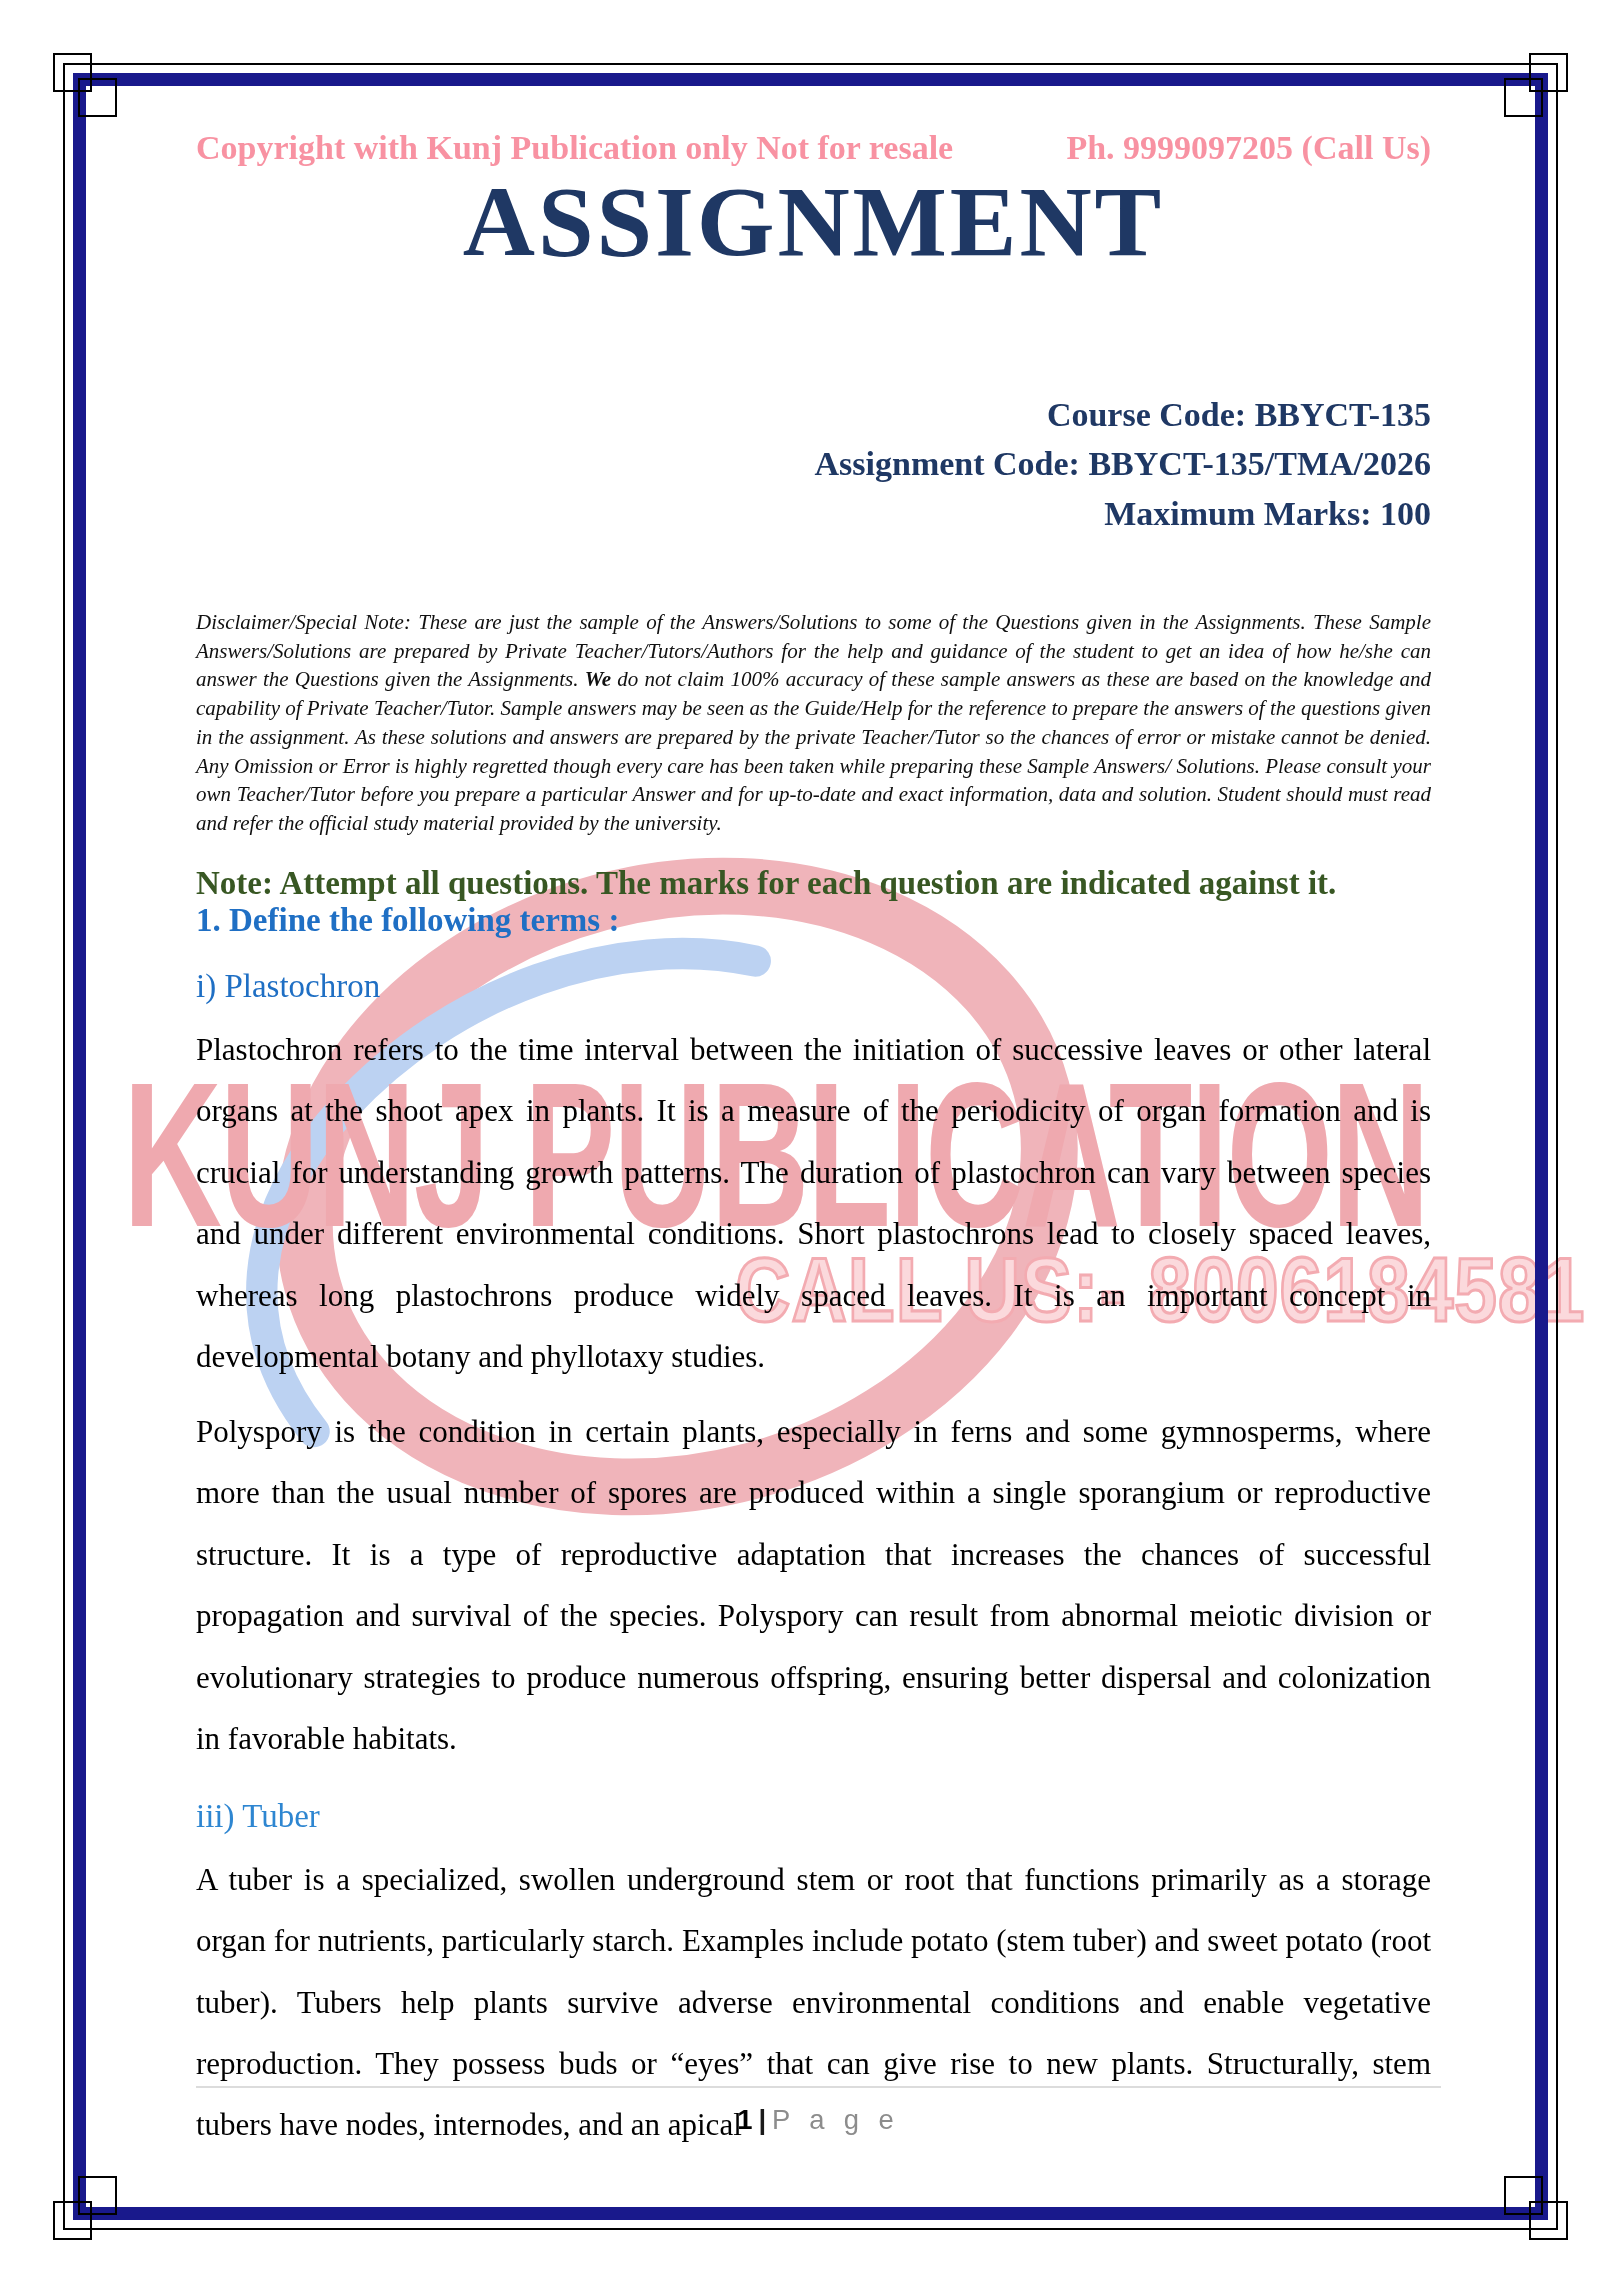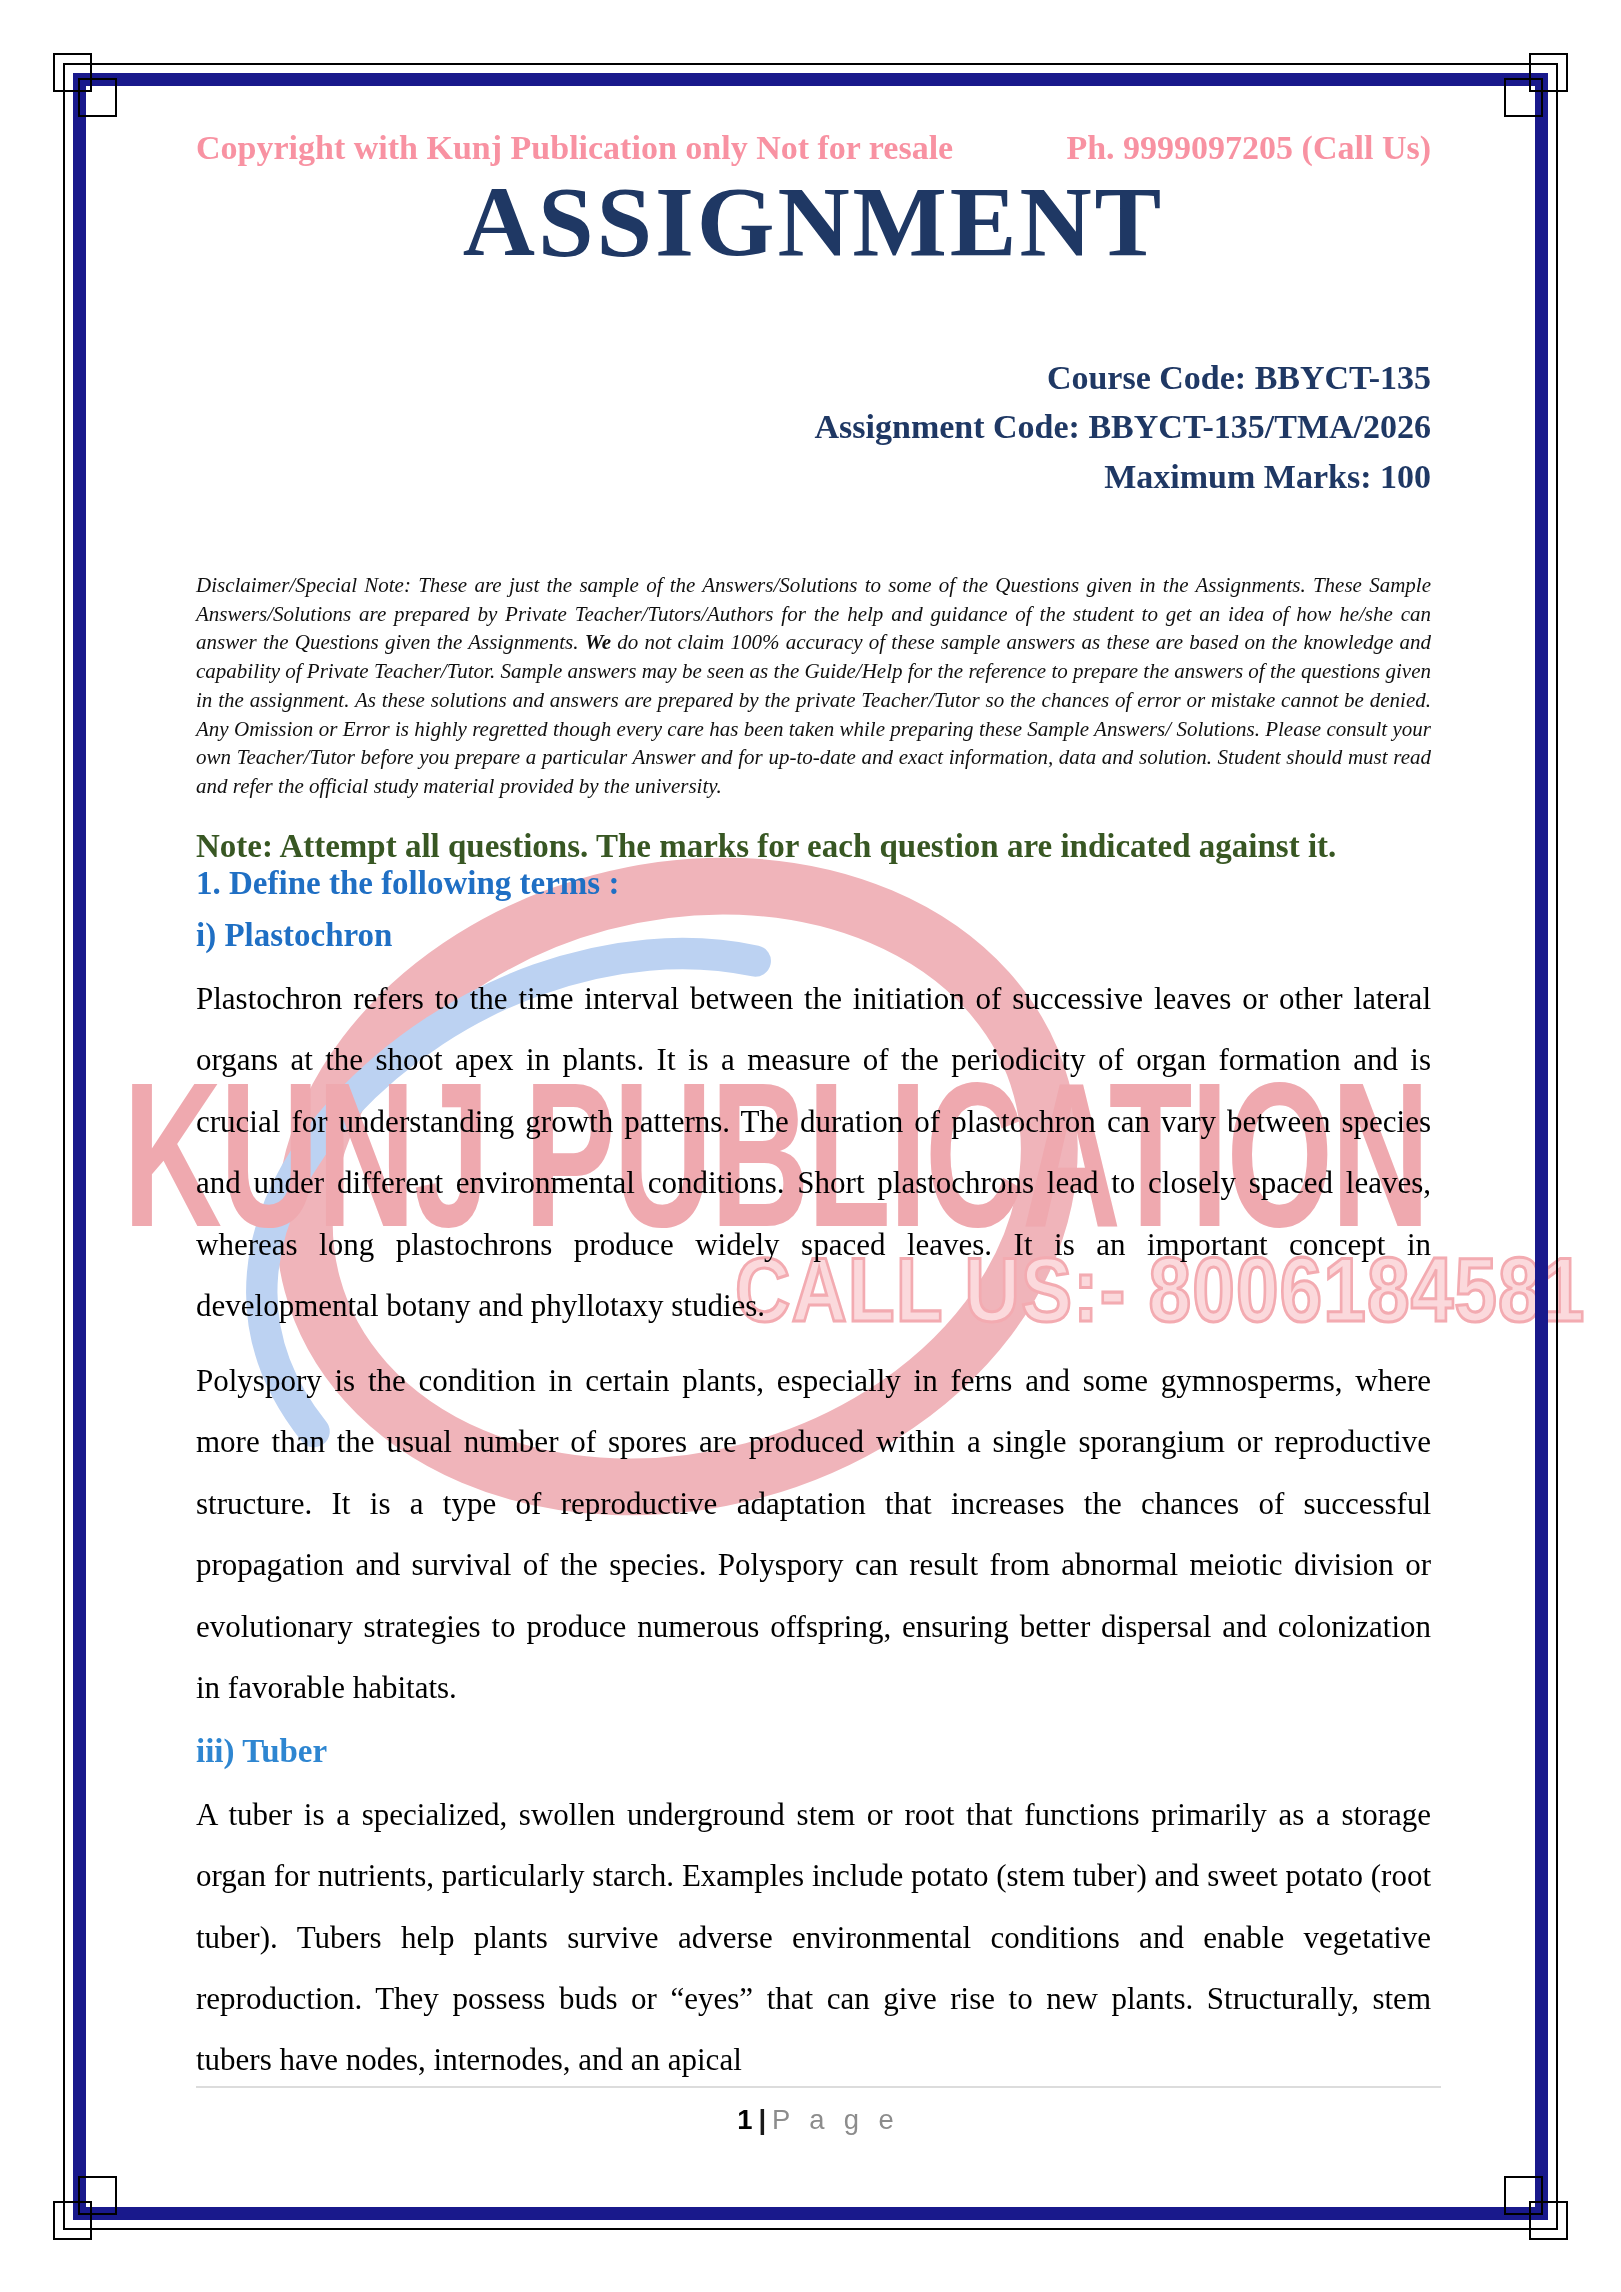--- a/index.html
+++ b/index.html
@@ -49,35 +49,35 @@
   .doc-header{
     display:flex;justify-content:space-between;align-items:baseline;
     font-weight:bold;font-size:34px;color:#F892A2;gap:12px;
   }
   .doc-title{
     text-align:center;font-weight:bold;font-size:100px;color:#1F3864;
     letter-spacing:2.9px;margin-top:2px;line-height:1.05;
   }
   .course-block{
     text-align:right;font-weight:bold;font-size:34px;color:#1F3864;
-    margin-top:79px;line-height:1.45;
+    margin-top:116px;line-height:1.45;
   }
   .disclaimer{
     margin-top:70px;font-style:italic;font-size:21px;line-height:1.37;
     text-align:justify;color:#101010;
   }
   .disclaimer .bold-we{font-weight:bold;}
   .note-line{
     margin-top:27.4px;font-weight:bold;font-size:33px;color:#385723;
   }
   .q-heading{
     font-weight:bold;font-size:33px;color:#1F6FC4;
   }
   .sub-heading{
-    margin-top:15px;font-weight:bold;font-size:33px;color:#1F6FC4;
+    margin-top:29px;font-weight:normal;font-size:33px;color:#1F6FC4;
   }
   .sub-heading.lighter{color:#2E86D1;}
   .body-para{
     margin-top:13.7px;font-size:31px;line-height:1.98;
     text-align:justify;color:#000;
   }
 
   
   .footer{
     position:absolute;left:196px;right:180px;top:2086px;z-index:2;

